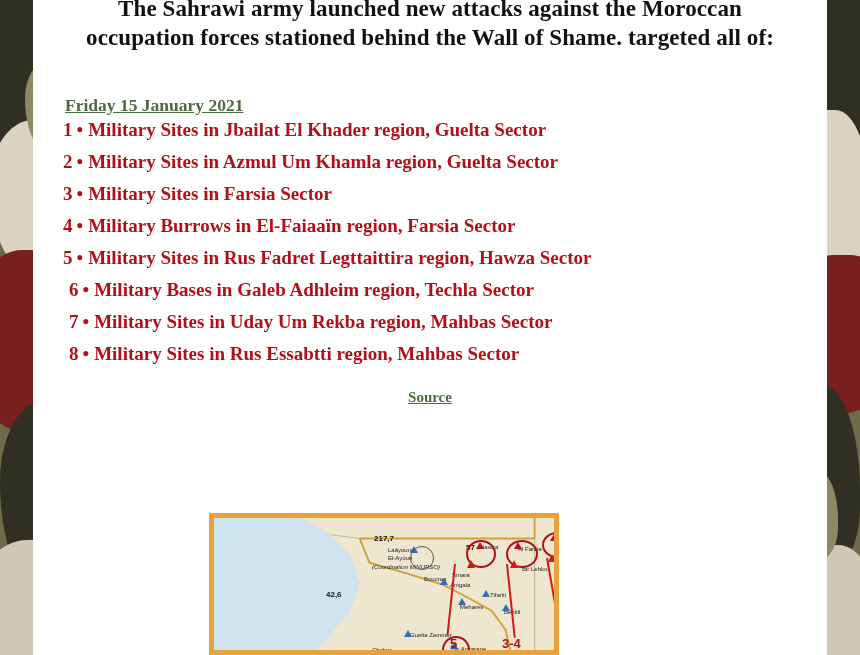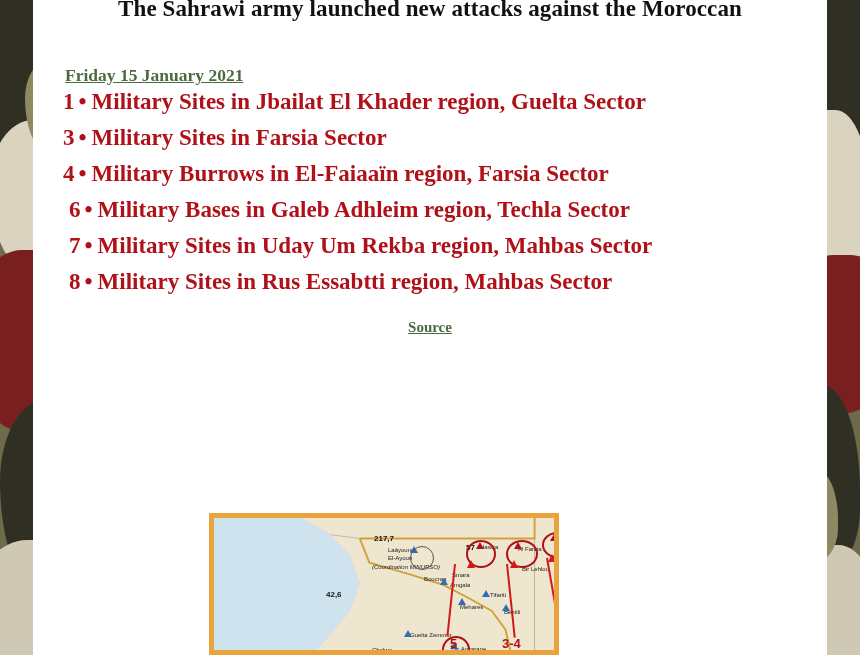--- a/index.html
+++ b/index.html
@@ -71,21 +71,21 @@
     font-size: 17.5px;
     text-decoration: underline;
     margin: 0 0 4px 22px;
   }
   .date-head.first { margin-top: 42px; }
   .date-head.second { margin-top: 20px; }
 
   .item {
     color: #b01118;
     font-weight: bold;
-    font-size: 23px;
+    font-size: 19px;
     line-height: 1.0;
     margin: 0 0 13px 20px;
     white-space: nowrap;
   }
   .item .num { margin-right: 2px; }
   .item .dot { margin: 0 5px 0 2px; }
 
   .list-two .item { margin-left: 26px; }
 
   .source-block {
@@ -189,33 +189,40 @@
   <div class="blob b10"></div>
   <div class="blob b11"></div>
   <div class="blob b12"></div>
 </div>
 
 <div class="sheet">
   <div class="content">
 
     <div class="headline">
       <span class="l1">The Sahrawi army launched new attacks against the Moroccan</span>
+      <span>occupation forces stationed behind the Wall of Shame. targeted all of:</span>
     </div>
 
     <div class="date-head first">Friday 15 January 2021</div>
 
     <div class="list-one">
       <div class="item">
         <span class="num">1</span><span class="dot">•</span><span>Military Sites in Jbailat El Khader region, Guelta Sector</span>
       </div>
       <div class="item">
+        <span class="num">2</span><span class="dot">•</span><span>Military Sites in Azmul Um Khamla region, Guelta Sector</span>
+      </div>
+      <div class="item">
         <span class="num">3</span><span class="dot">•</span><span>Military Sites in Farsia Sector</span>
       </div>
       <div class="item">
         <span class="num">4</span><span class="dot">•</span><span>Military Burrows in El-Faiaaïn region, Farsia Sector</span>
+      </div>
+      <div class="item">
+        <span class="num">5</span><span class="dot">•</span><span>Military Sites in Rus Fadret Legttaittira region, Hawza Sector</span>
       </div>
     </div>
 
 
     <div class="list-two">
       <div class="item">
         <span class="num">6</span><span class="dot">•</span><span>Military Bases in Galeb Adhleim region, Techla Sector</span>
       </div>
       <div class="item">
         <span class="num">7</span><span class="dot">•</span><span>Military Sites in Uday Um Rekba region, Mahbas Sector</span>

